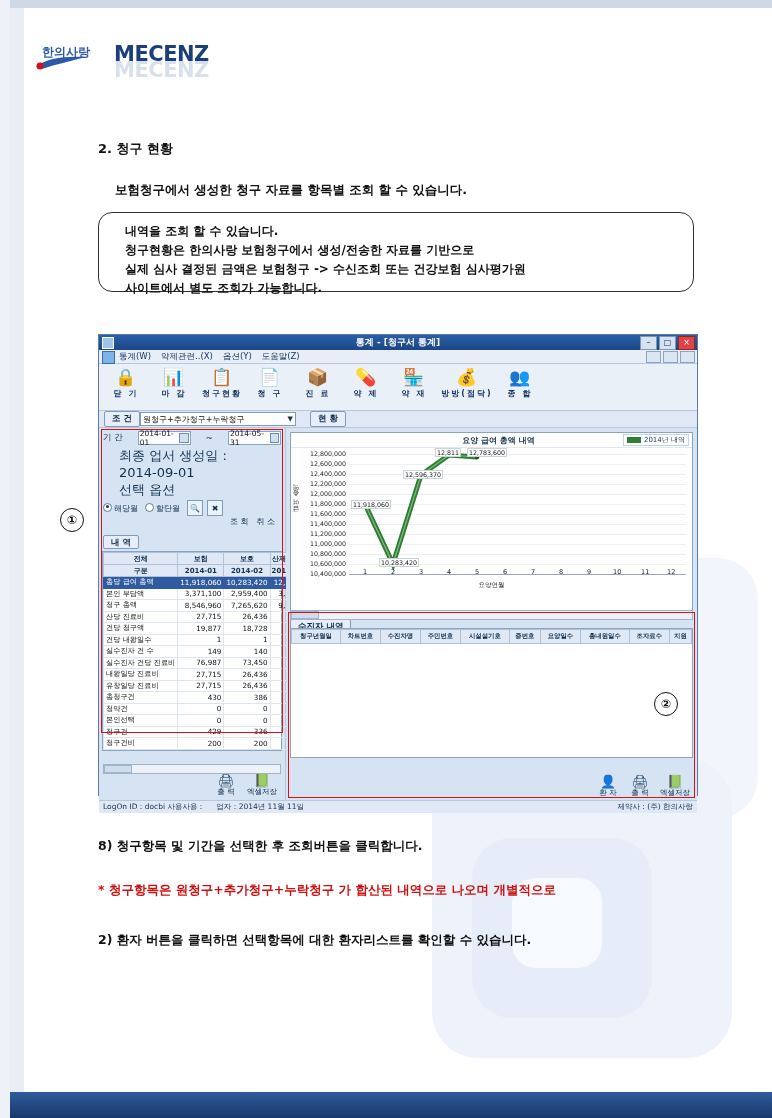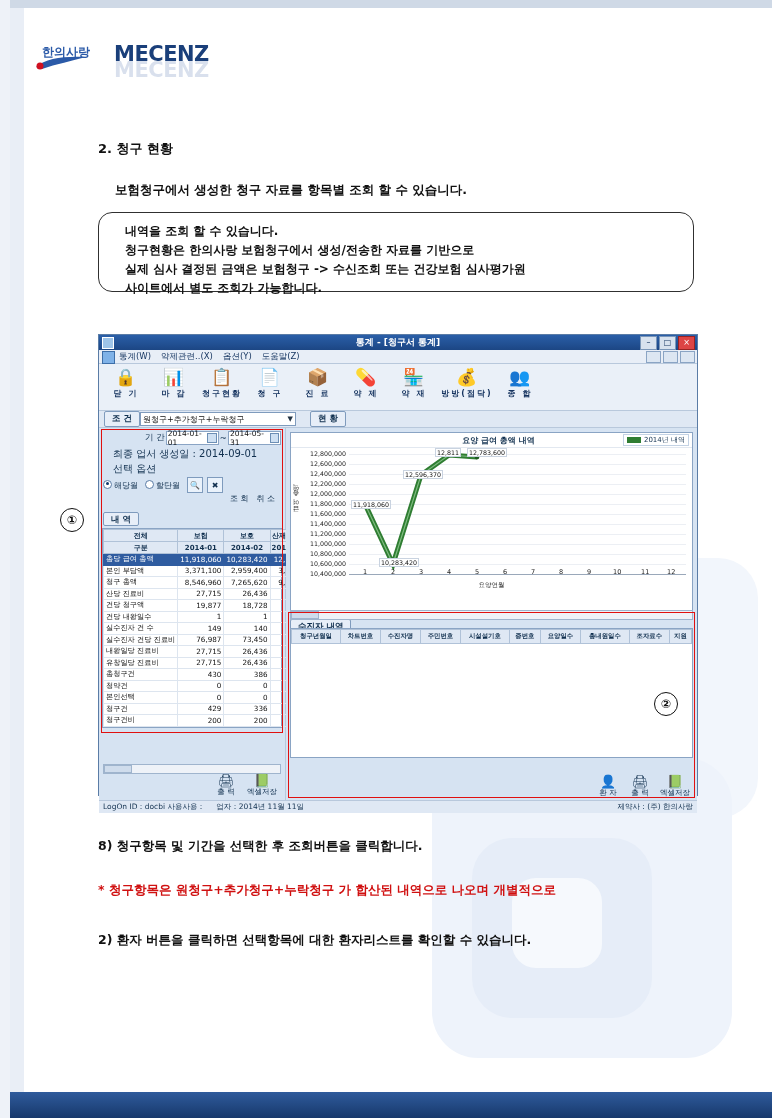--- a/index.html
+++ b/index.html
@@ -88,26 +88,26 @@
     display:flex;align-items:center;justify-content:space-between;padding:0 2px;color:#111;}
   .combo .ar{font-size:7px;color:#234;}
 
   .body-row{display:flex;height:372px;}
   .left-col{width:186px;border-right:1px solid #b8c8dc;background:#d6e3f2;position:relative;}
   .right-col{flex:1;position:relative;background:#d6e3f2;}
 
   .red-box{position:absolute;border:1.6px solid #e01010;box-sizing:border-box;pointer-events:none;}
 
   .srch{padding:3px 4px 0 4px;}
-  .srch-row{display:flex;align-items:center;gap:1px;margin-bottom:2px;padding-left:42px;}
+  .srch-row{display:flex;align-items:center;gap:15px;margin-bottom:2px;}
   .lbl{font-size:8.5px;color:#11304f;white-space:nowrap;}
   .dt{width:56px;height:12px;background:#fff;border:1px solid #8aa4c4;font-size:7.5px;
     display:flex;align-items:center;justify-content:space-between;padding:0 1px;color:#111;}
   .dt .cal{width:8px;height:8px;background:#cfe0f2;border:1px solid #6d8fb5;}
-  .note-sm{font-size:10px;color:#11304f;margin:1px 10px;}
+  .note-sm{font-size:13px;color:#11304f;margin:1px 16px;}
   .radio-row{display:flex;align-items:center;gap:7px;font-size:8px;color:#11304f;}
   .radio{display:inline-block;width:7px;height:7px;border-radius:50%;border:1px solid #5a7ca6;background:#fff;
     margin-right:2px;vertical-align:-1px;position:relative;}
   .radio.on::after{content:"";position:absolute;left:1.5px;top:1.5px;width:3px;height:3px;border-radius:50%;background:#103a6b;}
   .icon-btns{display:flex;gap:4px;align-items:center;}
   .ib{width:14px;height:14px;background:#eaf2fb;border:1px solid #7f9bbd;font-size:8px;
     display:flex;align-items:center;justify-content:center;color:#11304f;}
 
   .tab-sm{margin:3px 0 2px 4px;}
   .grid{background:#fff;border:1px solid #8aa4c4;margin:0 3px;font-size:7.2px;}

